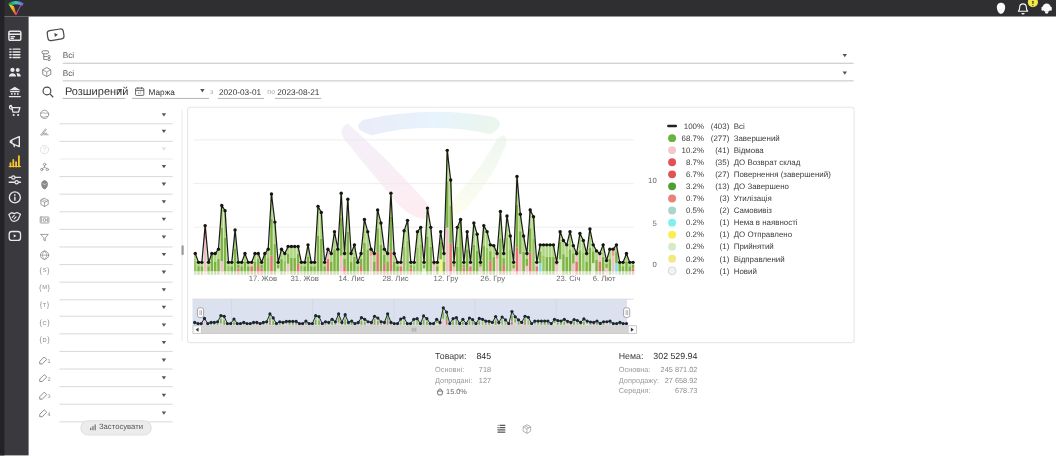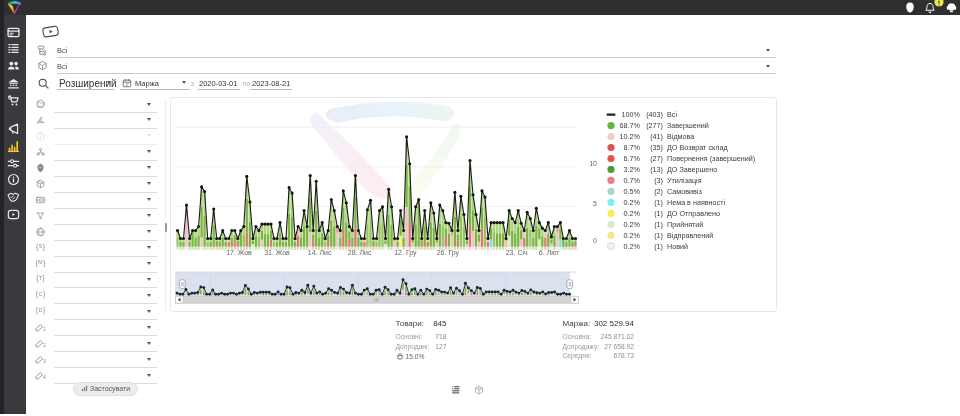--- a/index.html
+++ b/index.html
@@ -1422,21 +1422,21 @@
         <span class="slab" style="display:flex;align-items:center;gap:2px">
           <svg width="8" height="8" viewBox="0 0 16 16" fill="none" stroke="#666" stroke-width="1.6">
             <path d="M3 5 h10 l-1.5 7 h-7 Z M5.5 5 V3.5 a2.5 2.5 0 0 1 5 0 V5"></path>
           </svg>
           <span style="color:#666">15.0%</span>
         </span>
       </div>
     </div>
 <div class="scol" style="left:562.5px;width:71.5px">
       <div class="smain">
-        <span>Маржа:</span>
+        <span>Нема:</span>
         <span class="smv">302 529.94</span>
       </div>
       <div class="srow">
         <span class="slab">Основна:</span>
         <span class="sval">245 871.02</span>
       </div>
       <div class="srow">
         <span class="slab">Допродажу:</span>
         <span class="sval">27 658.92</span>
       </div>

